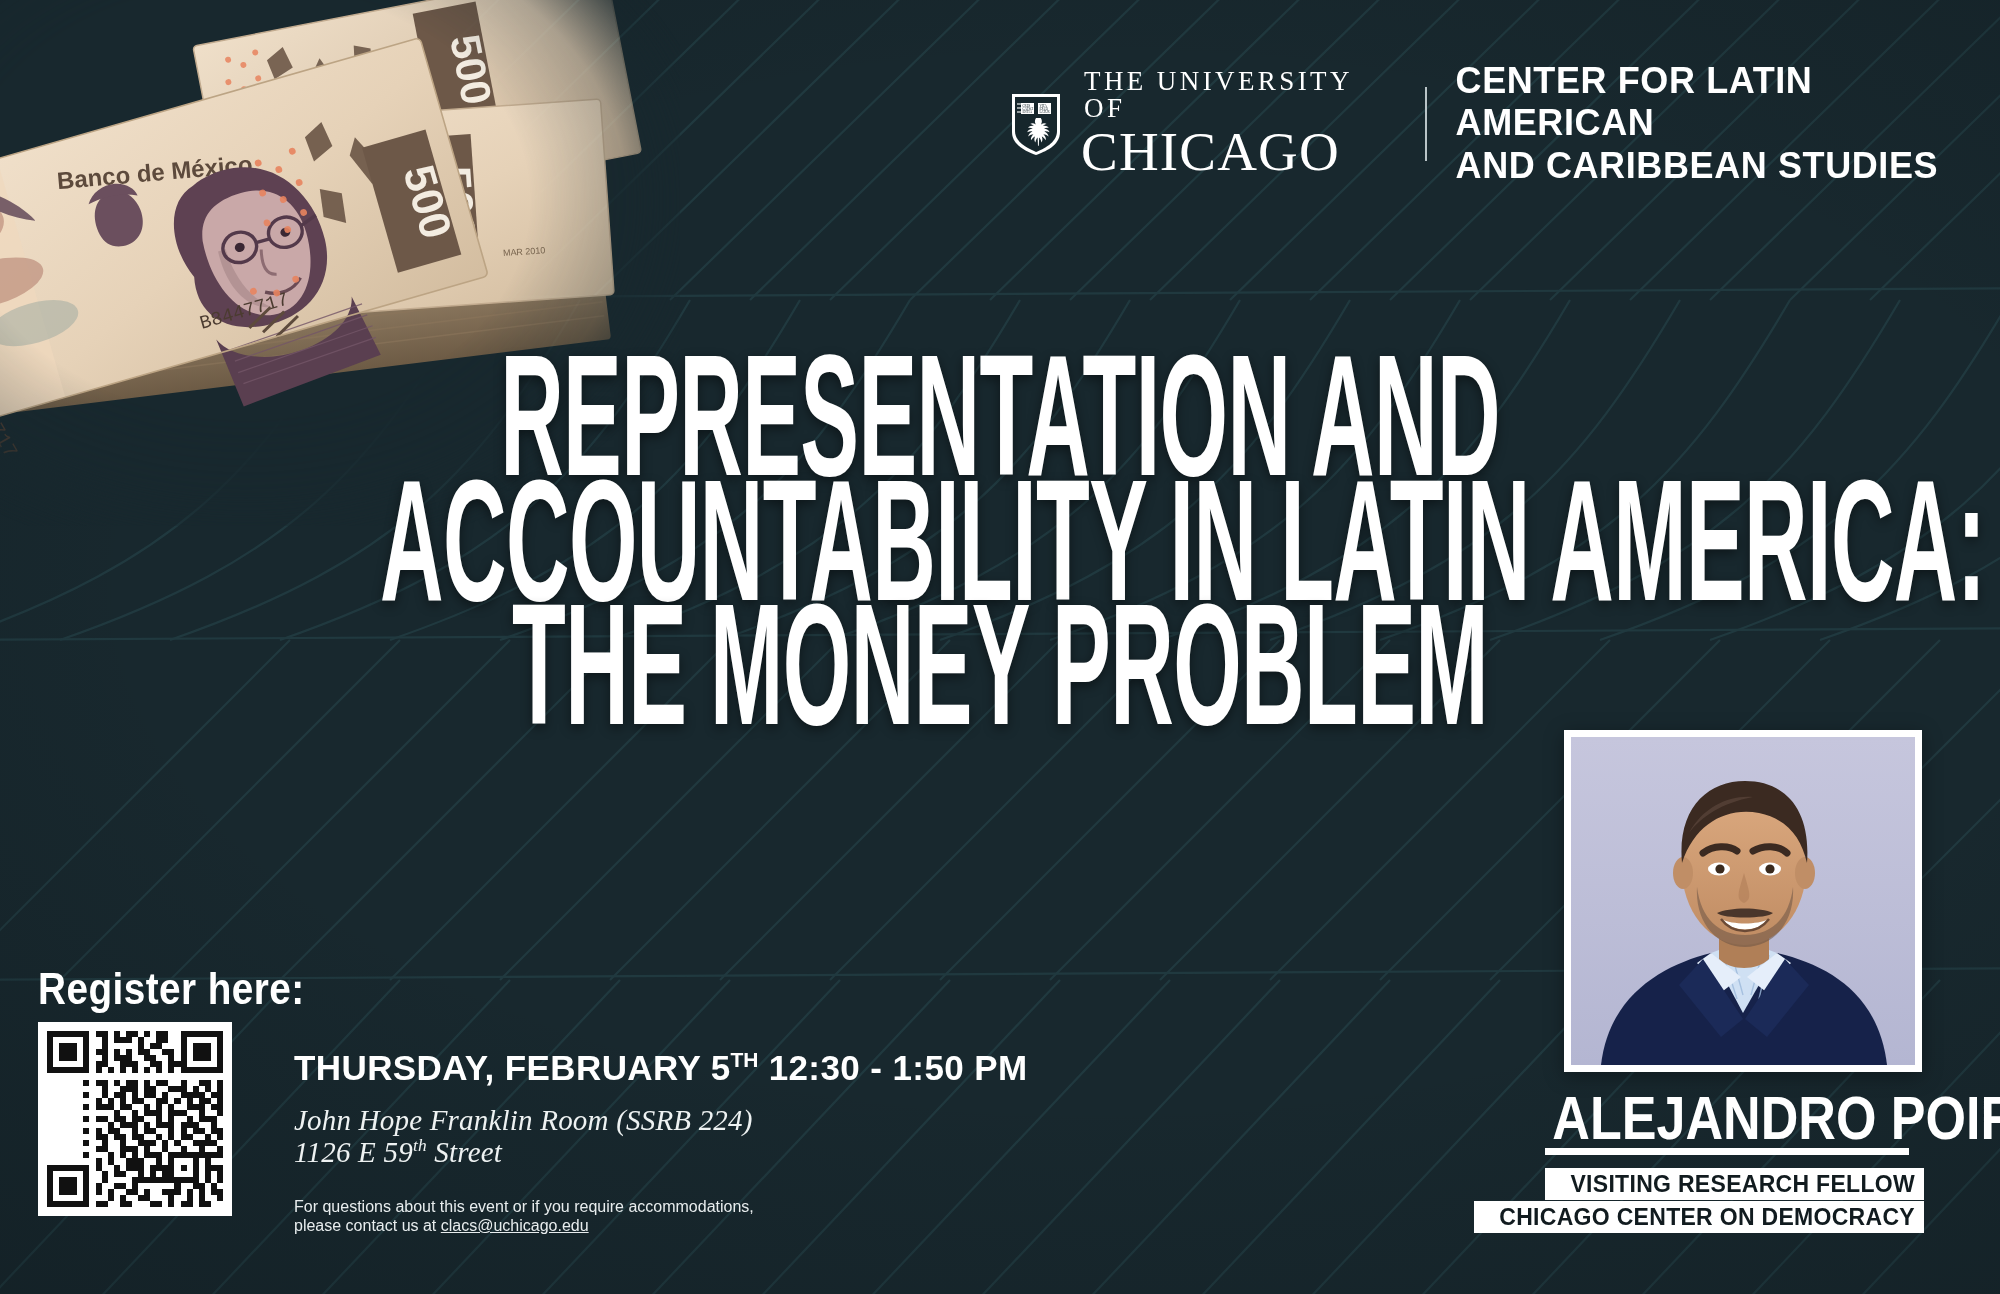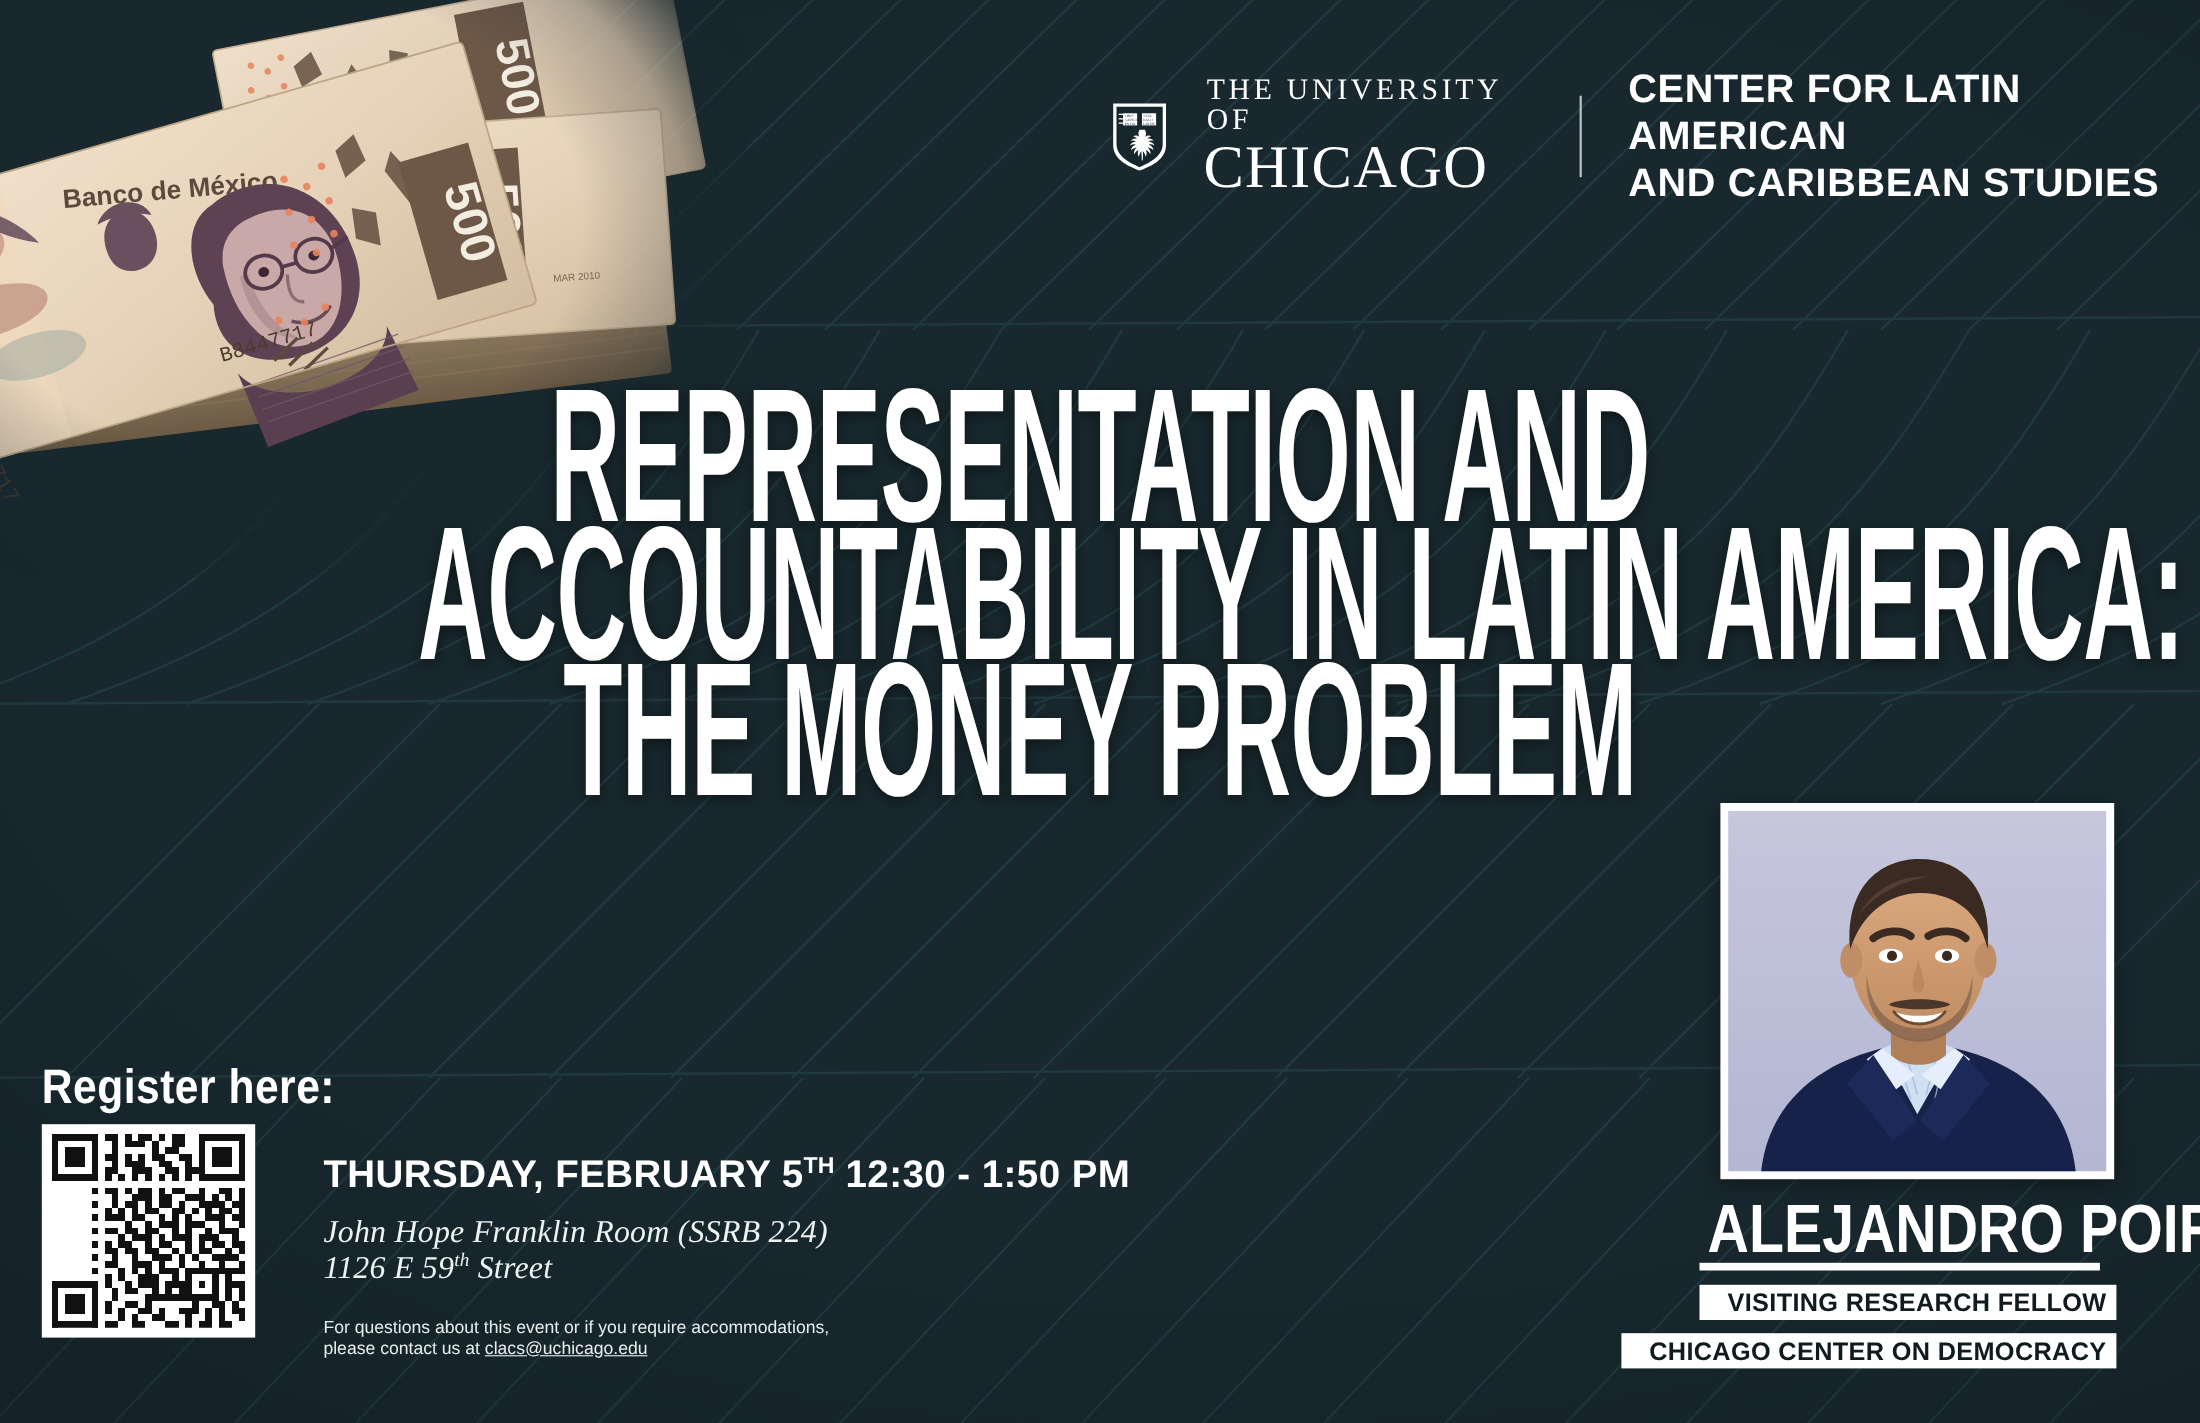--- a/index.html
+++ b/index.html
@@ -27,21 +27,21 @@
     position:absolute;left:-20px;top:-34px;
     width:700px;height:560px;
     -webkit-mask-image:radial-gradient(ellipse 78% 74% at 38% 42%, #000 52%, rgba(0,0,0,.75) 70%, rgba(0,0,0,0) 88%);
     mask-image:radial-gradient(ellipse 78% 74% at 38% 42%, #000 52%, rgba(0,0,0,.75) 70%, rgba(0,0,0,0) 88%);
   }
   .money svg{width:100%;height:100%;display:block;}
 
   
   .header{
     position:absolute;top:60px;left:1010px;
-    display:flex;align-items:center;gap:16px;
+    display:flex;align-items:center;gap:3px;
   }
   .shield{width:52px;height:64px;flex:none;margin-right:16px;}
   .shield svg{width:100%;height:100%;display:block;}
   .uc-words{display:flex;flex-direction:column;align-items:flex-start;line-height:1;}
   .uc-l1{
     font-family:"Liberation Serif", serif;
     color:#fff;font-size:27px;letter-spacing:3.4px;font-weight:400;
     padding-left:3px;
   }
   .uc-l2{
@@ -124,21 +124,21 @@
   }
   .cred-wrap{
     position:absolute;left:1520px;top:1168px;width:404px;
     display:flex;flex-direction:column;align-items:flex-end;
   }
   .cred-line{
     background:#ffffff;color:#111b1f;
     font-weight:bold;font-size:23px;letter-spacing:.3px;
     padding:5px 9px 4px 25px;white-space:nowrap;line-height:1;
   }
-  .cred-line + .cred-line{margin-top:12px;}
+  .cred-line + .cred-line{margin-top:1px;}
 </style>
 </head>
 <body>
 
 <div id="poster">
 
   <div class="bg-base"></div>
   <div class="bg-lines">
     <svg viewBox="0 0 2000 1294" preserveAspectRatio="none">
       <defs>

